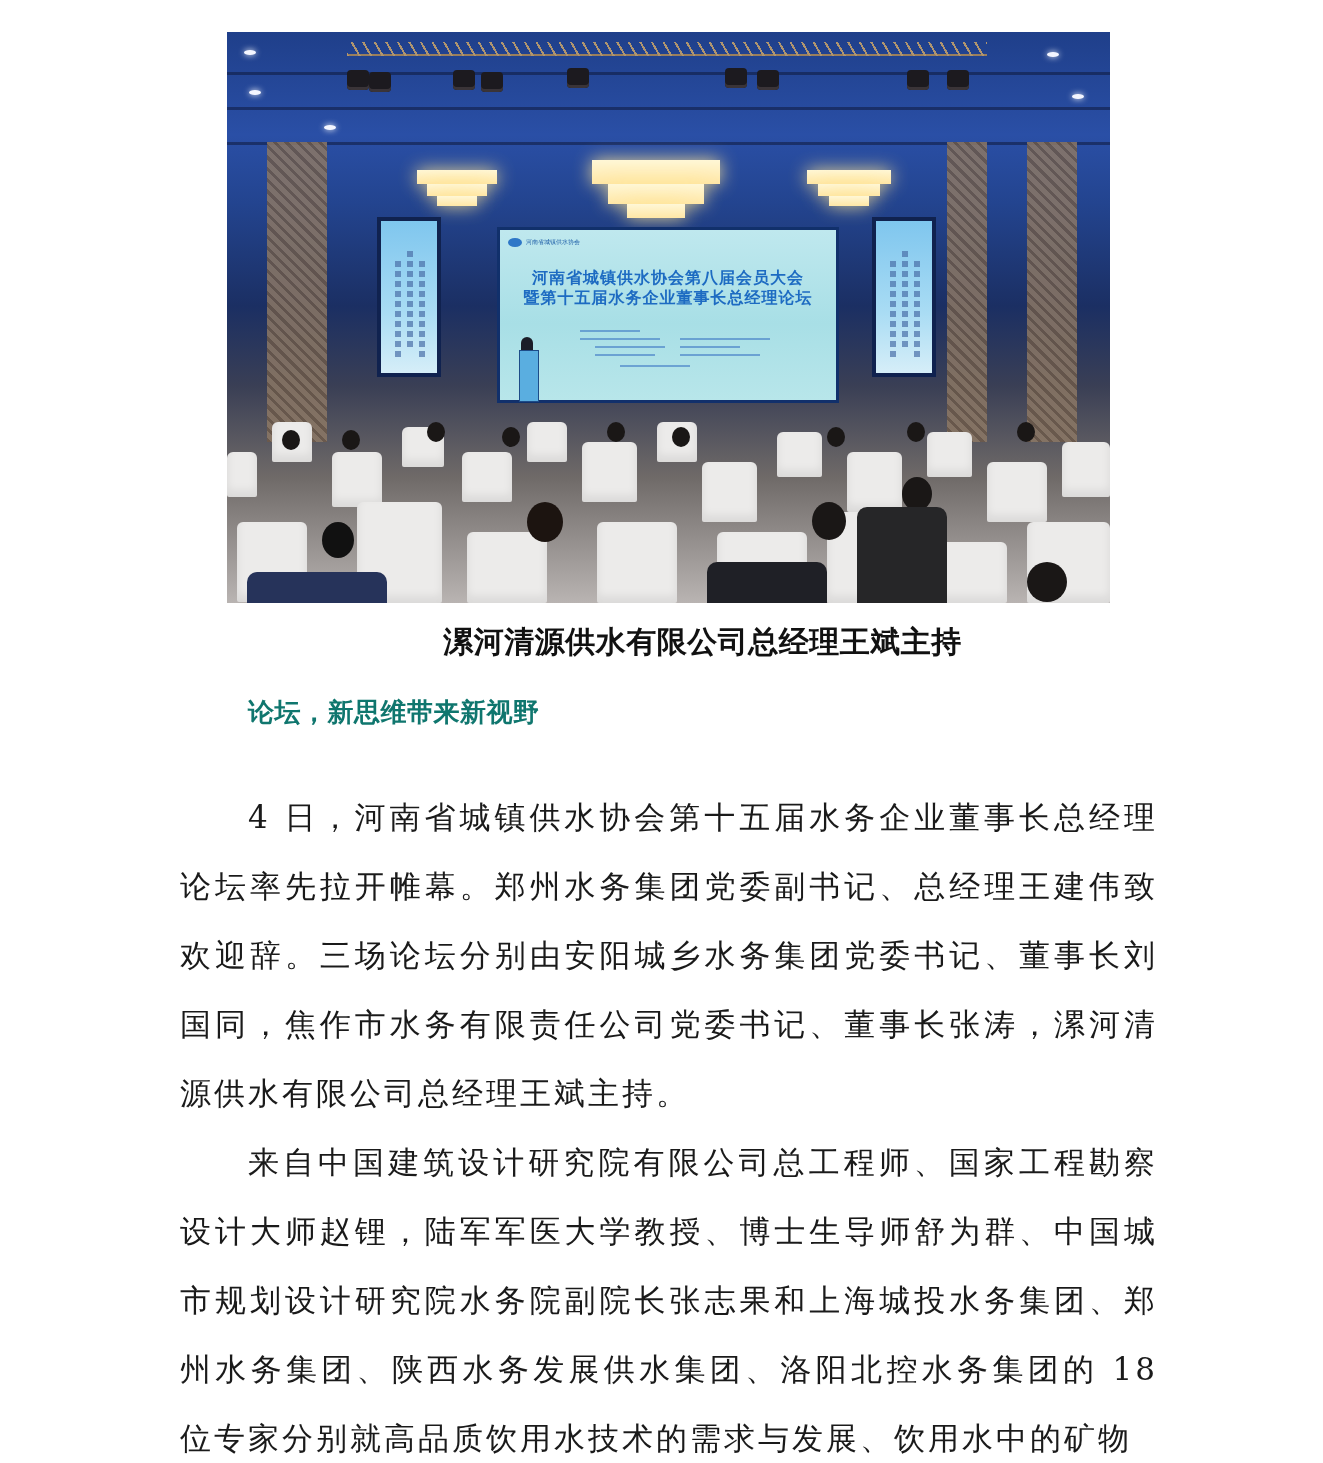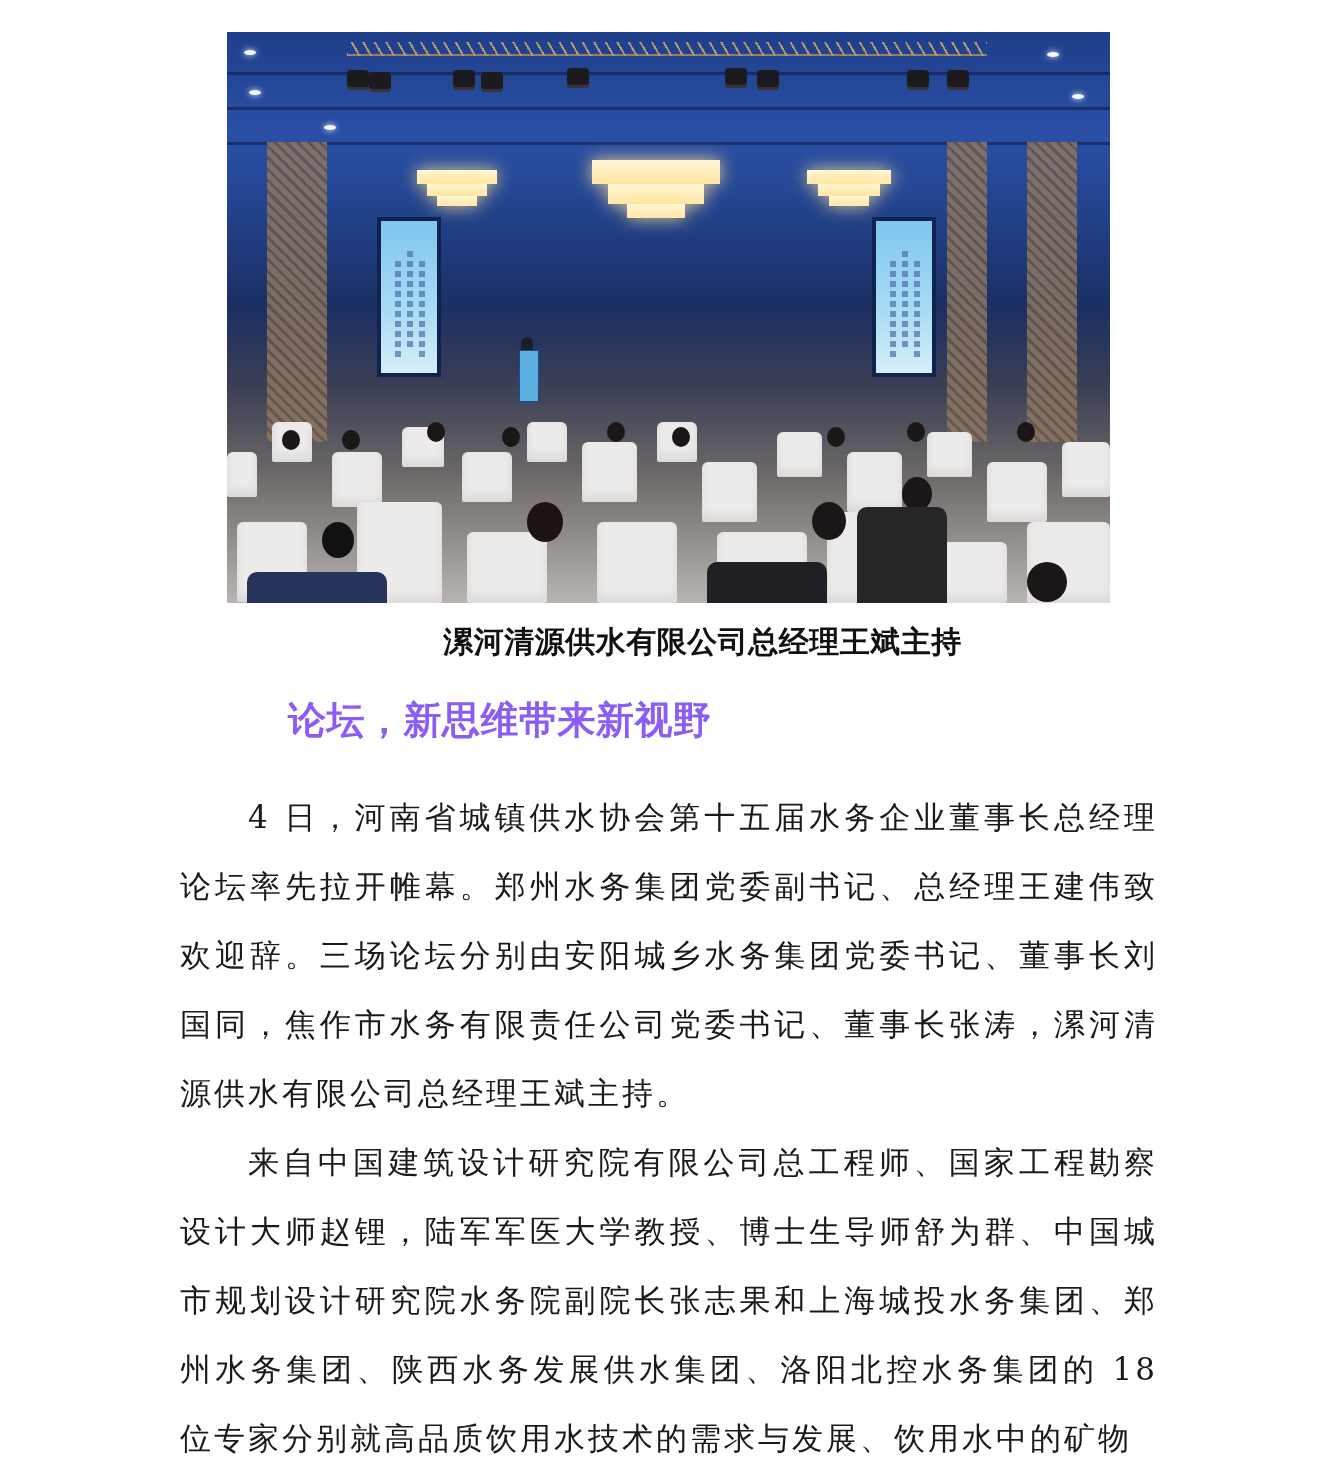--- a/index.html
+++ b/index.html
@@ -45,23 +45,22 @@
 
   
   .caption {
     position: absolute; left: 0; top: 622px; width: 1323px; text-align: center;
     padding-left: 82px; box-sizing: border-box;
     font-family: "DejaVu Sans", sans-serif; font-weight: bold; font-size: 30px; color: #111;
     letter-spacing: 0.5px;
   }
   .subhead {
     position: absolute; left: 248px; top: 695px;
-    font-family: "DejaVu Sans", sans-serif; font-weight: bold; font-size: 38px; color: #8b5cf6;
+    font-family: "DejaVu Sans", sans-serif; font-weight: bold; font-size: 26px; color: #0f766e;
     letter-spacing: 0.5px;
-    margin-left: 40px;
   }
   .para {
     position: absolute; left: 180px; width: 978px;
     font-family: "DejaVu Serif", serif; font-size: 31px; color: #1a1a1a;
     line-height: 69px; text-align: justify; text-align-last: left;
     text-indent: 68px; letter-spacing: 3px;
   }
   .para.p1 { top: 752px; }
   .para.p2 { top: 1097px; }
 </style>
@@ -113,20 +112,36 @@
     <div class="vt" style="left:26px"></div>
       <div class="vt" style="left:14px;top:40px"></div>
       <div class="vt" style="left:38px;top:40px"></div>
   </div>
   <div class="side-screen" style="left:645px;top:185px;width:56px;height:152px">
     <div class="vt" style="left:26px"></div>
       <div class="vt" style="left:14px;top:40px"></div>
       <div class="vt" style="left:38px;top:40px"></div>
   </div>
 
+  <div class="main-screen">
+    <div class="ms-logo">
+      <span class="globe"></span>
+      <span class="txt">河南省城镇供水协会</span>
+    </div>
+    <div class="ms-title l1">河南省城镇供水协会第八届会员大会</div>
+    <div class="ms-title l2">暨第十五届水务企业董事长总经理论坛</div>
+    <div class="ms-fine" style="left:80px;top:100px;width:60px"></div>
+    <div class="ms-fine" style="left:80px;top:108px;width:80px"></div>
+    <div class="ms-fine" style="left:95px;top:116px;width:70px"></div>
+    <div class="ms-fine" style="left:95px;top:124px;width:60px"></div>
+    <div class="ms-fine" style="left:180px;top:108px;width:90px"></div>
+    <div class="ms-fine" style="left:180px;top:116px;width:60px"></div>
+    <div class="ms-fine" style="left:180px;top:124px;width:80px"></div>
+    <div class="ms-date"></div>
+  </div>
   <div class="speaker"></div>
   <div class="podium"></div>
 
   <div class="audience">
 
     <div class="chair" style="left:0;top:70px;width:30px;height:45px"></div>
     <div class="chair" style="left:45px;top:40px;width:40px;height:40px"></div>
     <div class="chair" style="left:105px;top:70px;width:50px;height:55px"></div>
     <div class="chair" style="left:175px;top:45px;width:42px;height:40px"></div>
     <div class="chair" style="left:235px;top:70px;width:50px;height:50px"></div>

